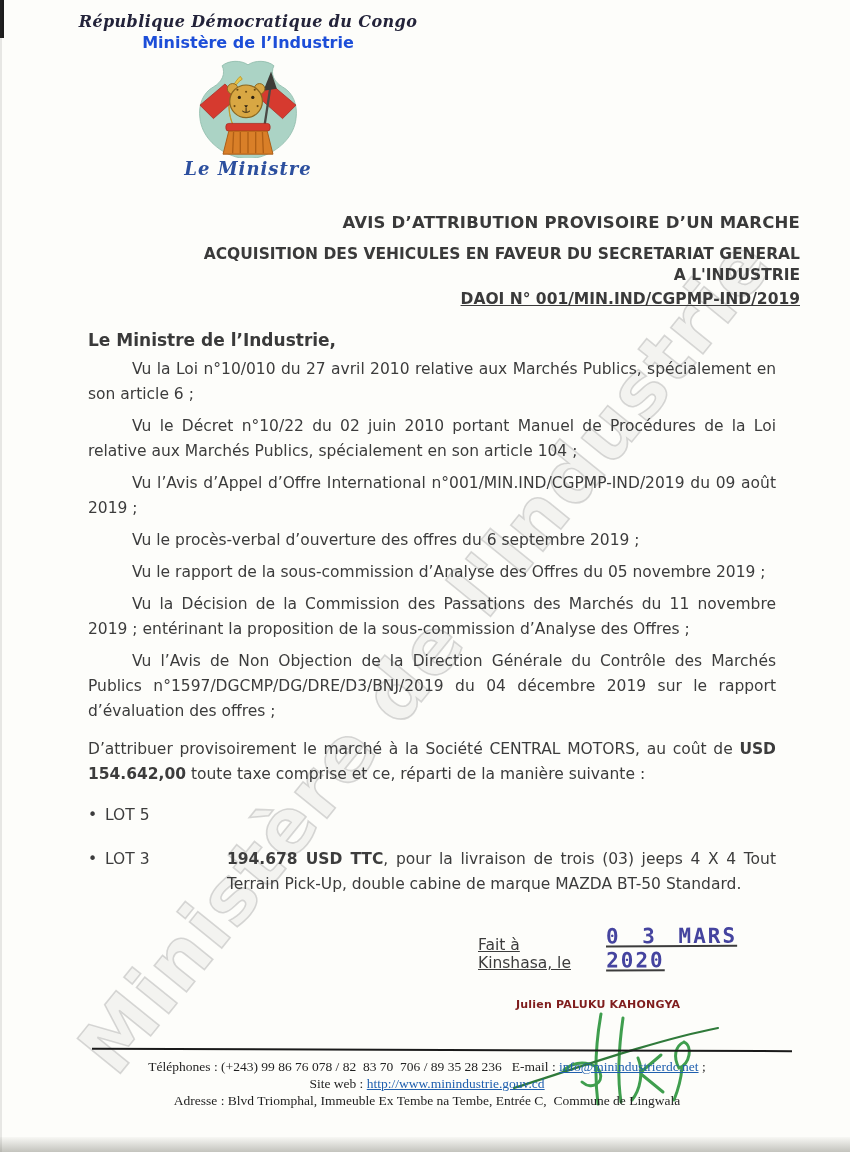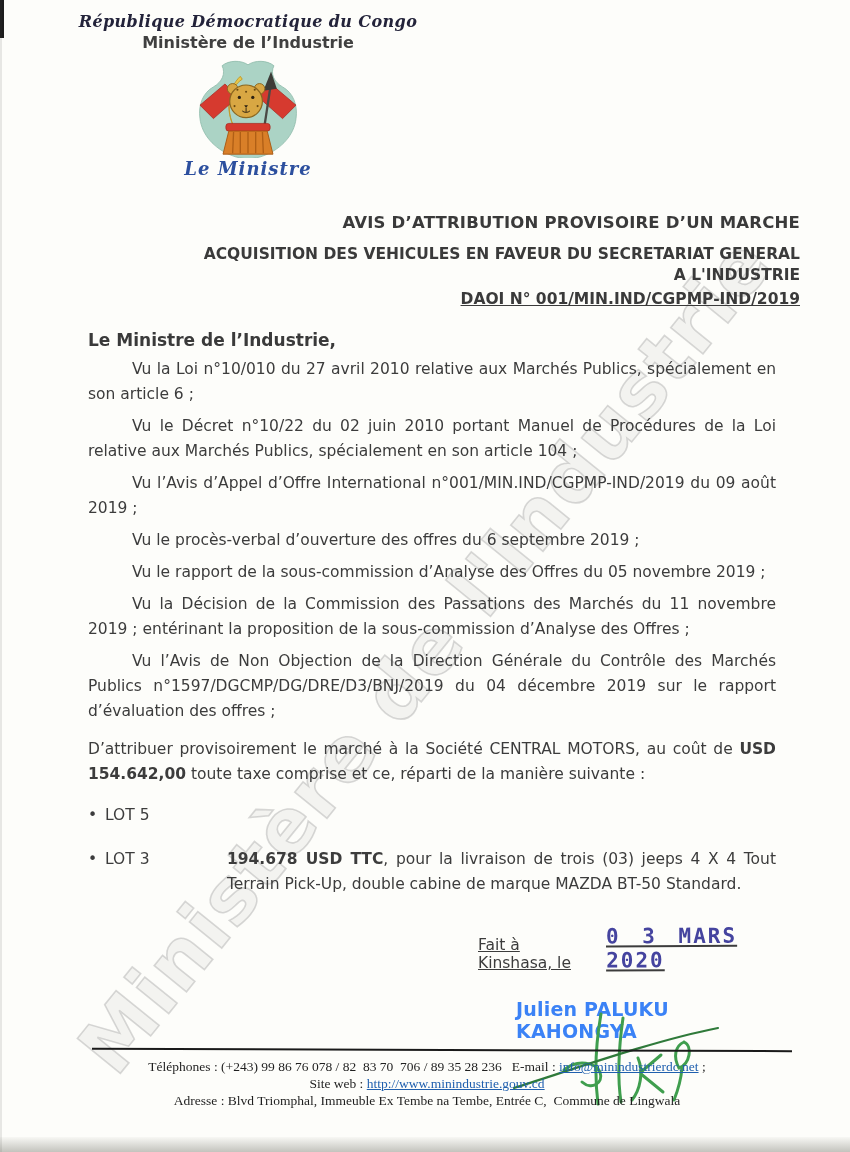--- a/index.html
+++ b/index.html
@@ -17,21 +17,21 @@
   .watermark{
     position:absolute;left:425px;top:655px;white-space:nowrap;pointer-events:none;
     transform:translate(-50%,-50%) rotate(-51deg);
     font-size:76px;font-weight:bold;letter-spacing:2px;
     color:rgba(190,190,190,.16);-webkit-text-stroke:1.6px rgba(165,165,165,.42);
   }
   
   .header-block{position:absolute;left:72px;top:12px;width:352px;text-align:center;}
   .script-line{font-family:"DejaVu Serif",serif;font-style:italic;font-weight:bold;
     font-size:16px;color:#23233a;letter-spacing:.4px;}
-  .ministry-line{font-size:16px;font-weight:bold;color:#404040;margin-top:2px;}
+  .ministry-line{font-size:16px;font-weight:bold;color:#1d4ed8;margin-top:2px;}
   .emblem-wrap{margin:8px auto 0;width:116px;height:98px;}
   .emblem-caption{font-family:"DejaVu Serif",serif;font-style:italic;font-weight:bold;
     font-size:18px;color:#2c4f9e;margin-top:0px;letter-spacing:1px;}
   
   .titles{position:absolute;left:60px;top:213px;width:740px;text-align:right;color:#3a3a3a;}
   .title-1{font-size:16.5px;font-weight:bold;letter-spacing:.2px;}
   .title-2{font-size:15.5px;font-weight:bold;margin-top:13px;}
   .title-3{font-size:15.5px;font-weight:bold;margin-top:3px;}
   .title-ref{font-size:15.5px;font-weight:bold;margin-top:6px;text-decoration:underline;}
   
@@ -46,21 +46,21 @@
   .lot-row{display:flex;margin-bottom:19px;font-size:15.5px;line-height:25px;}
   .lot-bullet{width:17px;flex:none;}
   .lot-label{width:122px;flex:none;}
   .lot-text{flex:1;text-align:justify;}
   .closing-row{margin-top:27px;margin-left:390px;display:flex;align-items:flex-end;text-decoration:underline;}
   .place-line{font-size:15.5px;}
   .stamp{margin-left:16px;font-family:"DejaVu Sans Mono",monospace;font-size:21px;
     font-weight:bold;color:#45449f;letter-spacing:2px;word-spacing:7px;
     transform:rotate(-.4deg);}
   .signer-block{margin-top:26px;margin-left:428px;position:relative;height:120px;}
-  .signer-name{font-size:19px;font-weight:bold;color:#3b82f6;letter-spacing:.2px;}
+  .signer-name{font-size:11px;font-weight:bold;color:#7f1d1d;letter-spacing:.2px;}
   .signature-wrap{position:absolute;left:-10px;top:10px;width:230px;height:110px;}
   
   .footer{position:absolute;left:2px;top:1049px;width:850px;text-align:center;
     font-family:"Liberation Serif",serif;font-size:13.5px;color:#1f1f1f;}
   .footer-rule{width:700px;margin:0 0 7px 90px;border-top:2.2px solid #1a1a1a;
     transform:rotate(.2deg);}
   .footer-line{line-height:17px;white-space:pre-wrap;}
   .footer a{color:#1f5fae;text-decoration:underline;cursor:pointer;}
 </style>
 </head>

